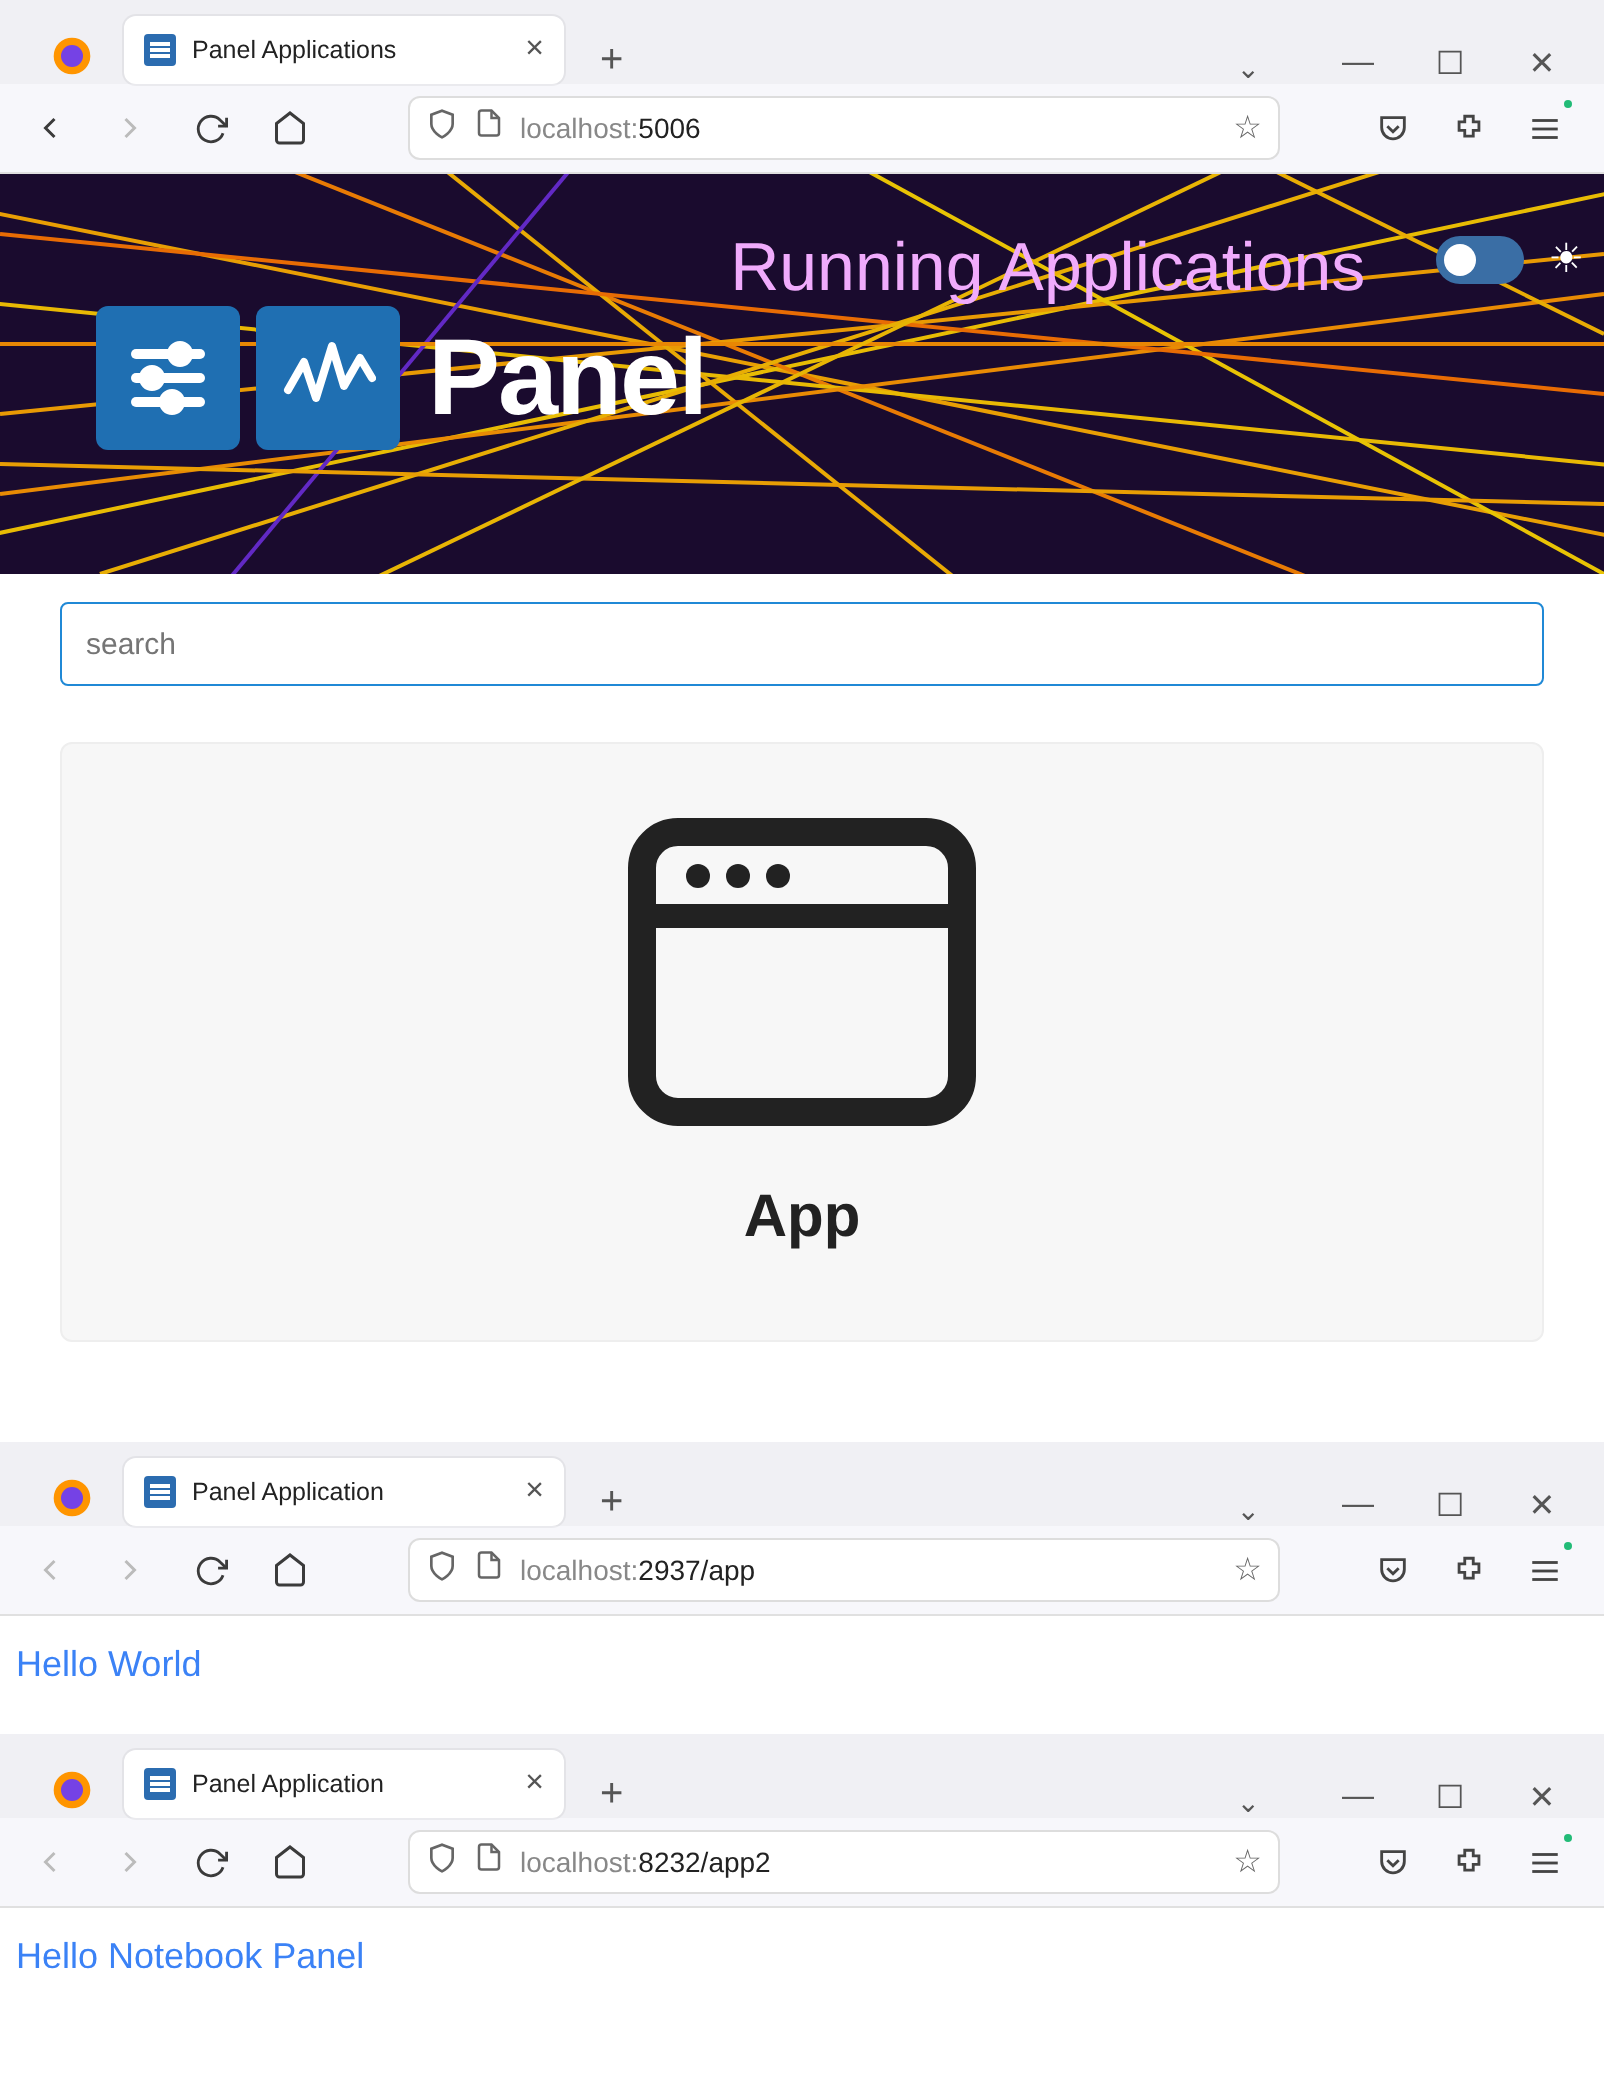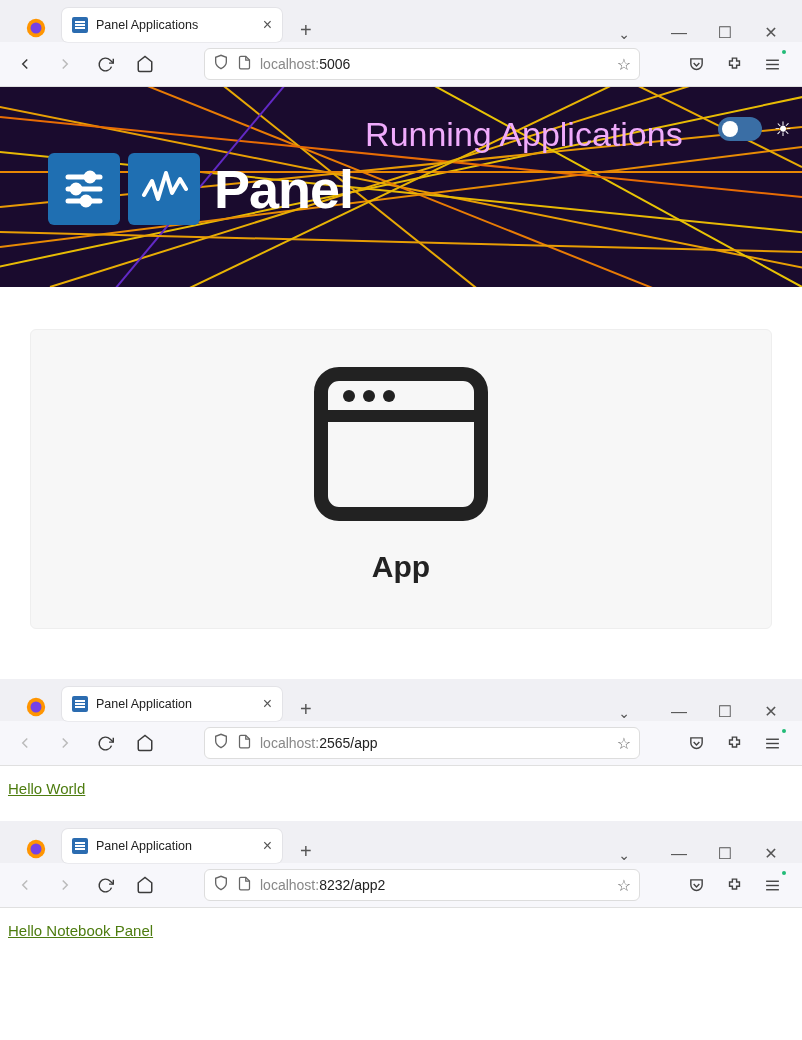--- a/index.html
+++ b/index.html
@@ -42,21 +42,21 @@
   .sun { color:#fff; font-size: 20px; }
 
   .page-body { padding: 14px 30px; }
   .search-input { width: 100%; height: 42px; border:1px solid #2089d6; border-radius:4px; padding: 0 12px; font-size: 15px; outline:none; }
   .cards { display:flex; gap: 30px; margin-top: 28px; }
   .card { flex:1; background:#f7f7f7; border:1px solid #eee; border-radius:6px; display:flex; flex-direction:column; align-items:center; padding: 36px 20px 44px 20px; cursor:pointer; }
   .card-icon-svg { width: 176px; height: 156px; }
   .card-title { font-size: 30px; font-weight: 800; color:#222; margin-top: 28px; }
 
   .gap { height: 36px; }
-  .body-text { padding: 14px 8px; font-size: 15px; color:#4d7c0f;text-decoration:underline; }
+  .body-text { padding: 14px 8px; font-size: 18px; color:#3b82f6; }
 </style>
 </head>
 <body>
 
 <div class="browser-window">
   <div class="titlebar">
     <span class="ff-icon">
       <svg width="22" height="22" viewBox="0 0 24 24">
           <circle cx="12" cy="12" r="10" fill="#ff9500"></circle>
           <circle cx="12" cy="12" r="6" fill="#7542e5"></circle>
@@ -191,20 +191,21 @@
   </div>
   <div class="theme-toggle">
     <div class="toggle">
         <div class="toggle-knob"></div>
       </div>
     <span class="sun">☀</span>
   </div>
 </div>
 
 <div class="page-body">
+  <input class="search-input" placeholder="search" style="">
   <div class="cards">
     <div class="card">
       <svg class="card-icon-svg" viewBox="0 0 176 156">
         <rect x="8" y="8" width="160" height="140" rx="18" fill="none" stroke="#222" stroke-width="14"></rect>
         <line x1="8" y1="50" x2="168" y2="50" stroke="#222" stroke-width="12"></line>
         <circle cx="36" cy="30" r="6" fill="#222"></circle>
           <circle cx="56" cy="30" r="6" fill="#222"></circle>
           <circle cx="76" cy="30" r="6" fill="#222"></circle>
       </svg>
       <div class="card-title">App</div>
@@ -266,21 +267,21 @@
       </span>
     <div style="width:24px"></div>
     <div class="urlbar">
       <span style="color:#666"><svg width="16" height="16" viewBox="0 0 24 24" fill="none" stroke="currentColor" stroke-width="2">
             <path d="M12 22s8-4 8-10V5l-8-3-8 3v7c0 6 8 10 8 10z"></path>
           </svg></span>
       <span style="color:#666"><svg width="15" height="15" viewBox="0 0 24 24" fill="none" stroke="currentColor" stroke-width="2">
             <path d="M14 2H6a2 2 0 0 0-2 2v16a2 2 0 0 0 2 2h12a2 2 0 0 0 2-2V8z"></path>
             <polyline points="14 2 14 8 20 8"></polyline>
           </svg></span>
-      <span class="url-text"><span class="muted">localhost:</span><span>2565/app</span></span>
+      <span class="url-text"><span class="muted">localhost:</span><span>2937/app</span></span>
       <span class="star">☆</span>
     </div>
     <div style="width:16px"></div>
     <div class="right-icons">
       <span class="ri">
           <svg width="17" height="17" viewBox="0 0 24 24" fill="none" stroke="currentColor" stroke-width="2">
             <path d="M4 4h16v7a8 8 0 0 1-16 0z"></path>
             <polyline points="8 10 12 14 16 10"></polyline>
           </svg>
         </span>

